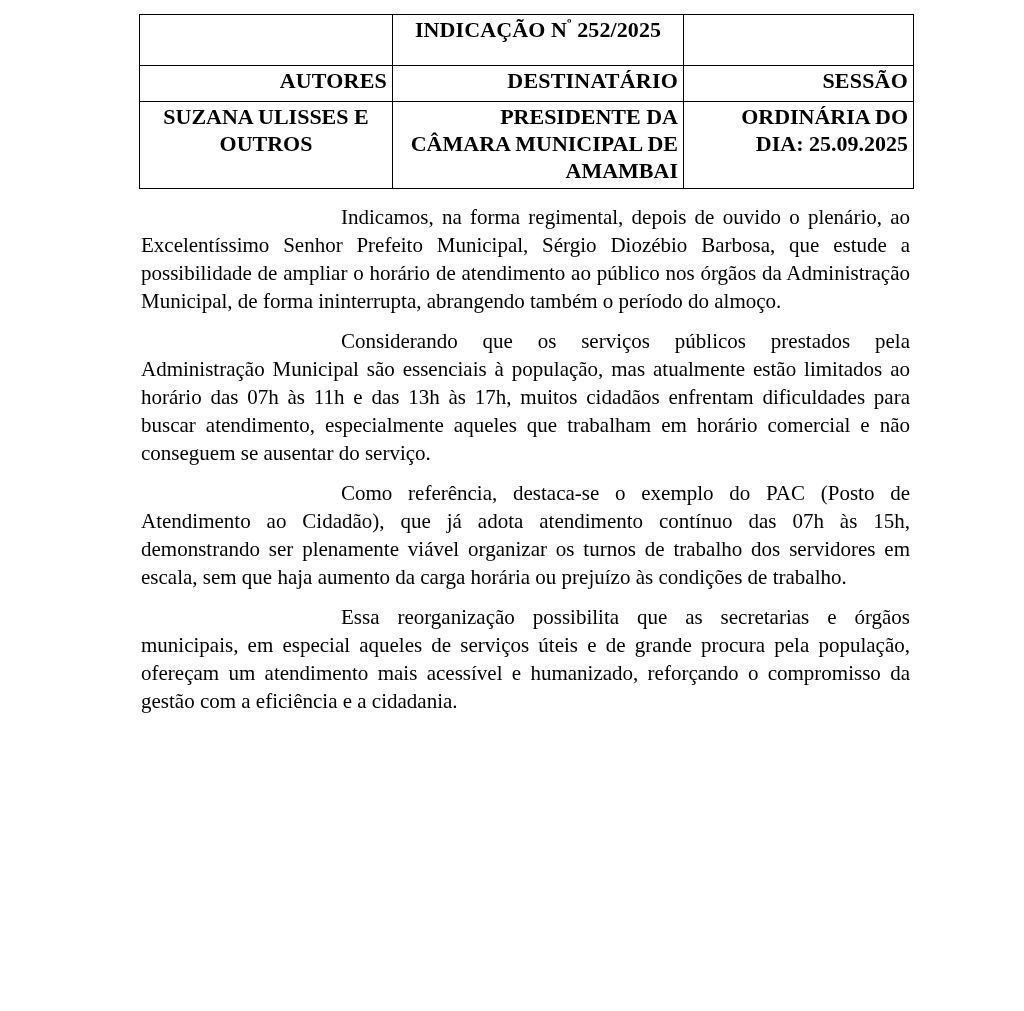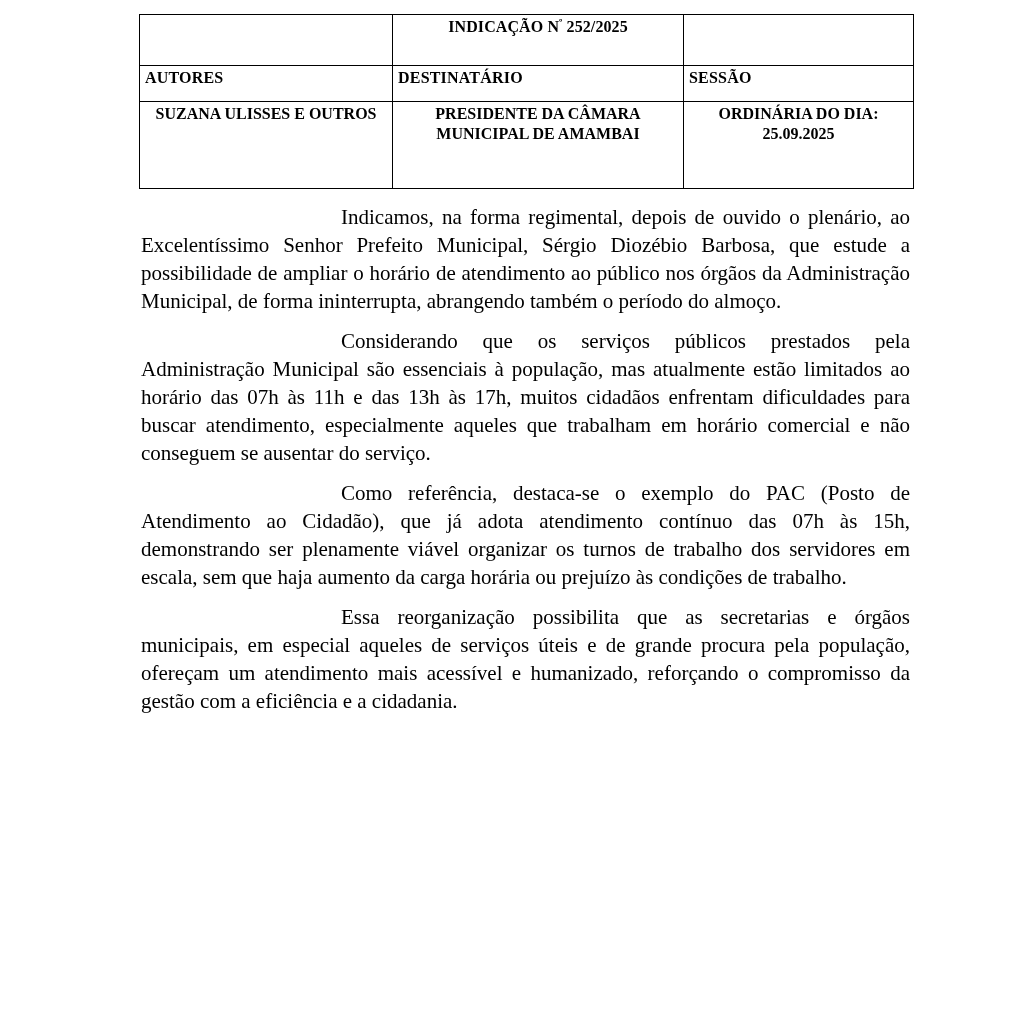--- a/index.html
+++ b/index.html
@@ -36,50 +36,50 @@
     width: 774px;
   }
   table.doc-table col.c-autores      { width: 253px; }
   table.doc-table col.c-destinatario { width: 291px; }
   table.doc-table col.c-sessao       { width: 230px; }
 
   table.doc-table td {
     border: 1.6px solid #000000;
     padding: 2px 5px;
     font-weight: bold;
-    font-size: 16px;
+    font-size: 22px;
     line-height: 1.22;
     vertical-align: top;
   }
   td.spacer-cell {
     border: none;
     padding: 0;
   }
   td.title-cell {
     text-align: center;
     height: 46px;
     vertical-align: middle;
     font-size: 20px;
     letter-spacing: 0.1px;
   }
   td.head-cell {
-    text-align: left;
+    text-align: right;
     height: 31px;
     vertical-align: middle;
     font-size: 20px;
     letter-spacing: 0.2px;
   }
   td.body-cell {
     height: 82px;
     vertical-align: top;
     font-size: 19.5px;
     line-height: 1.24;
   }
   td.body-cell.left   { text-align: center; }
-  td.body-cell.center { text-align: center; margin-top: 8px; }
+  td.body-cell.center { text-align: right; margin-top: 8px; }
 
   .sup-o {
     font-size: 0.62em;
     vertical-align: super;
     line-height: 0;
   }
 
   
   .body-text {
     position: absolute;

